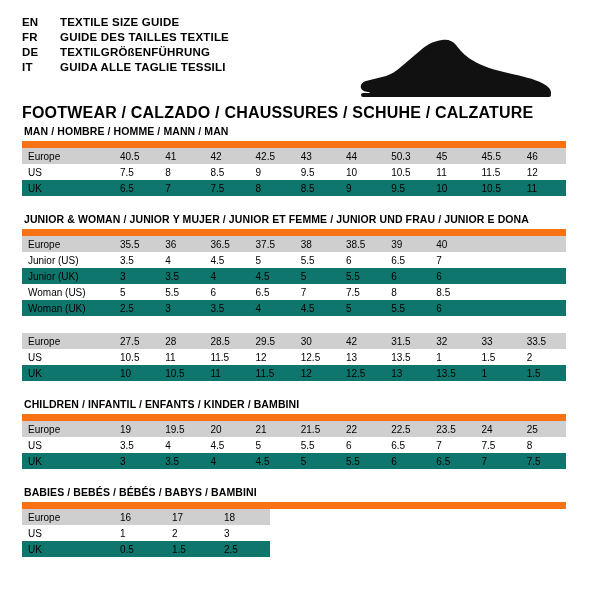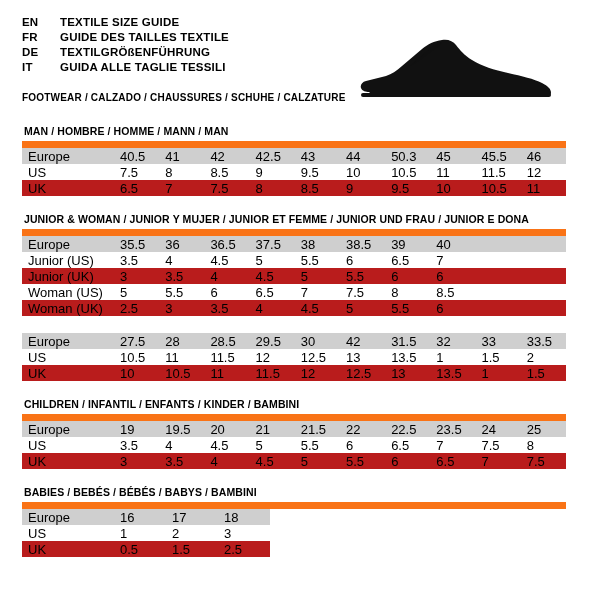--- a/index.html
+++ b/index.html
@@ -42,54 +42,54 @@
     width: 38px;
   }
   .shoe-wrap {
     position: absolute;
     right: 10px;
     top: 20px;
     width: 200px;
     height: 70px;
   }
   .footwear-line {
-    font-size: 10px;
+    font-size: 16px;
     font-weight: bold;
     letter-spacing: .2px;
-    margin-top: 16px;
+    margin-top: 28px;
   }
 
   
   .section {
     margin-top: 17px;
   }
   .section-title {
     font-size: 10.5px;
     font-weight: bold;
     padding: 0 0 4px 2px;
     border-bottom: 7px solid #f97316;
     letter-spacing: .1px;
   }
   .size-table {
     border-collapse: collapse;
     width: 100%;
     table-layout: fixed;
-    font-size: 13px;
+    font-size: 10px;
   }
   .size-table tr.head td {
     background: #cfcfcf;
   }
   .size-table td {
     height: 16px;
     padding: 0 0 0 6px;
     vertical-align: middle;
     white-space: nowrap;
   }
   .size-table tr.zebra td {
-    background: #b91c1c;
+    background: #0f766e;
   }
   .size-table td.label {
     width: 86px;
   }
   .size-table.babies {
     width: 248px;
   }
 </style>
 </head>
 <body>

